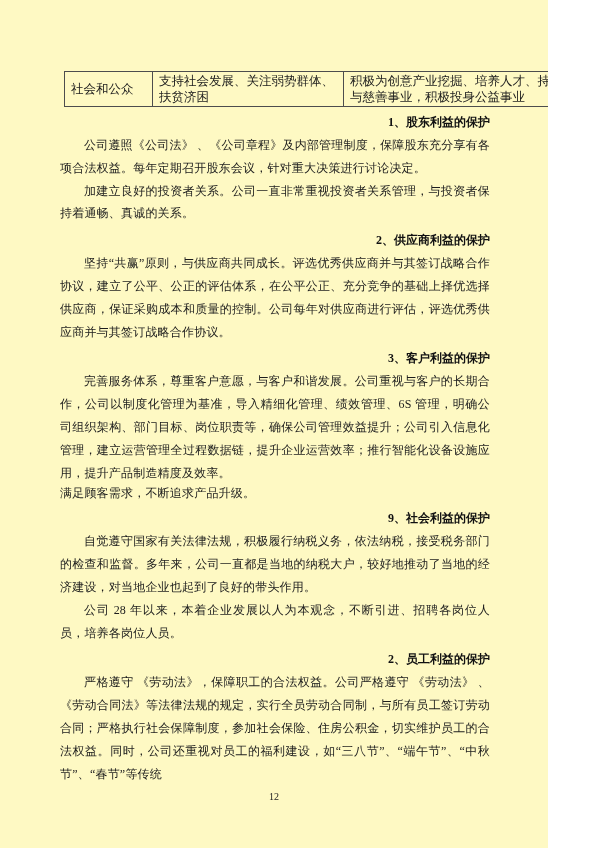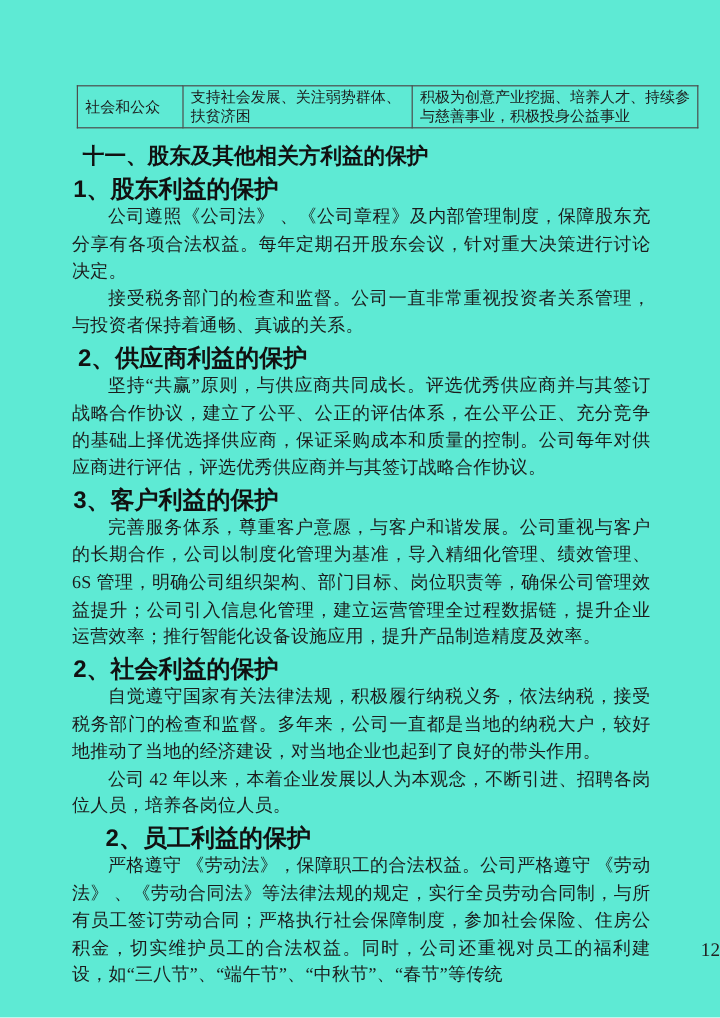--- a/index.html
+++ b/index.html
@@ -1,19 +1,19 @@
 <!DOCTYPE html>
 <html><head>
 <meta charset="utf-8">
 <style>
   html,body{margin:0;padding:0;background:#ffffff;}
   .page{
     position:relative;
-    width:600px;height:848px;
-    background:#5eead4;
+    width:548px;height:848px;
+    background:#fef9c3;
     overflow:hidden;
     color:#1c1c1c;
     font-family:"Liberation Serif","DejaVu Serif",serif;
   }
   .content{padding:0 58px 0 60px;}
 
   
   .doc-table{
     width:478px;
     margin:71px 0 0 4px;
@@ -38,94 +38,95 @@
     font-family:"Liberation Sans","DejaVu Sans",sans-serif;
     font-weight:bold;
     font-size:18px;
     line-height:26px;
     color:#111;
   }
 
   
   .sec-heading{
     margin:5px 0 1px 1px;
-    font-family:Liberation Sans, sans-serif;
+    font-family:Liberation Serif, serif;
     font-weight:bold;
-    font-size:20px;
+    font-size:12px;
     line-height:21px;
     color:#111;
+    text-align:right;
   }
   .sec-heading.indent-sm{margin-left:5px;}
   .sec-heading.indent-2em{margin-left:28px;}
 
   
   .para{
     margin:0;
-    font-size:15px;
+    font-size:12px;
     line-height:22.8px;
     text-align:justify;
     text-align-last:left;
     text-indent:2em;
     letter-spacing:0.2px;
   }
   .para.small-note{
     font-size:12px;
     line-height:19px;
     text-indent:0;
     margin-bottom:4px;
   }
 
   
   .page-footer{
     position:absolute;
     left:0;right:0;
     bottom:46px;
-    text-align:right;
-    font-size:16px;
+    text-align:center;
+    font-size:10px;
     color:#222;
   }
 </style>
 </head>
 <body>
 
 <div class="page">
   <div class="content">
 
     <table class="doc-table">
       <tbody>
         <tr>
           <td class="col-a">社会和公众</td>
           <td class="col-b">支持社会发展、关注弱势群体、扶贫济困</td>
           <td class="col-c">积极为创意产业挖掘、培养人才、持续参与慈善事业，积极投身公益事业</td>
         </tr>
       </tbody>
     </table>
 
-    <div class="doc-title">十一、股东及其他相关方利益的保护</div>
 
     <div>
       <div class="sec-heading">1、股东利益的保护</div>
       <p class="para">公司遵照《公司法》 、《公司章程》及内部管理制度，保障股东充分享有各项合法权益。每年定期召开股东会议，针对重大决策进行讨论决定。</p>
-      <p class="para">接受税务部门的检查和监督。公司一直非常重视投资者关系管理，与投资者保持着通畅、真诚的关系。</p>
+      <p class="para">加建立良好的投资者关系。公司一直非常重视投资者关系管理，与投资者保持着通畅、真诚的关系。</p>
     </div>
 
     <div>
       <div class="sec-heading indent-sm">2、供应商利益的保护</div>
       <p class="para">坚持“共赢”原则，与供应商共同成长。评选优秀供应商并与其签订战略合作协议，建立了公平、公正的评估体系，在公平公正、充分竞争的基础上择优选择供应商，保证采购成本和质量的控制。公司每年对供应商进行评估，评选优秀供应商并与其签订战略合作协议。</p>
     </div>
 
     <div>
       <div class="sec-heading">3、客户利益的保护</div>
       <p class="para">完善服务体系，尊重客户意愿，与客户和谐发展。公司重视与客户的长期合作，公司以制度化管理为基准，导入精细化管理、绩效管理、6S 管理，明确公司组织架构、部门目标、岗位职责等，确保公司管理效益提升；公司引入信息化管理，建立运营管理全过程数据链，提升企业运营效率；推行智能化设备设施应用，提升产品制造精度及效率。</p>
+      <p class="para small-note">满足顾客需求，不断追求产品升级。</p>
     </div>
 
     <div>
-      <div class="sec-heading">2、社会利益的保护</div>
+      <div class="sec-heading">9、社会利益的保护</div>
       <p class="para">自觉遵守国家有关法律法规，积极履行纳税义务，依法纳税，接受税务部门的检查和监督。多年来，公司一直都是当地的纳税大户，较好地推动了当地的经济建设，对当地企业也起到了良好的带头作用。</p>
-      <p class="para">公司 42 年以来，本着企业发展以人为本观念，不断引进、招聘各岗位人员，培养各岗位人员。</p>
+      <p class="para">公司 28 年以来，本着企业发展以人为本观念，不断引进、招聘各岗位人员，培养各岗位人员。</p>
     </div>
 
     <div>
       <div class="sec-heading indent-2em">2、员工利益的保护</div>
       <p class="para">严格遵守 《劳动法》，保障职工的合法权益。公司严格遵守 《劳动法》 、《劳动合同法》等法律法规的规定，实行全员劳动合同制，与所有员工签订劳动合同；严格执行社会保障制度，参加社会保险、住房公积金，切实维护员工的合法权益。同时，公司还重视对员工的福利建设，如“三八节”、“端午节”、“中秋节”、“春节”等传统</p>
     </div>
 
   </div>
 
   <div class="page-footer">12</div>

